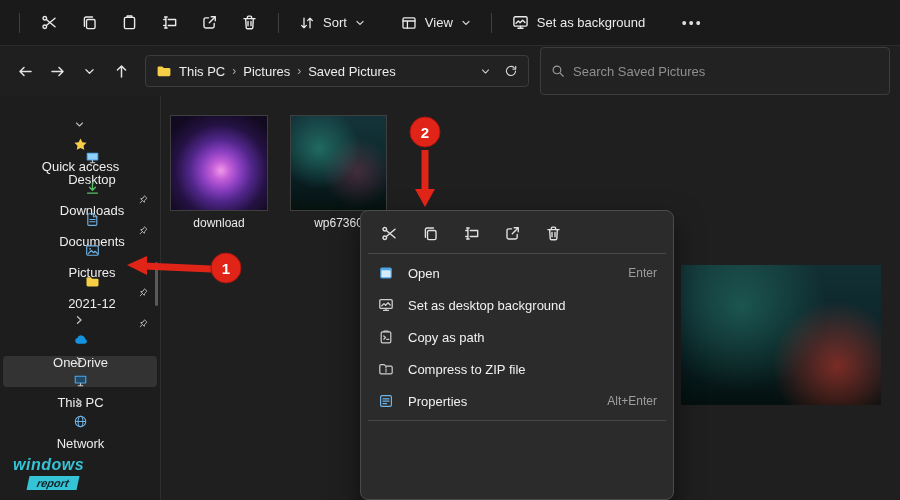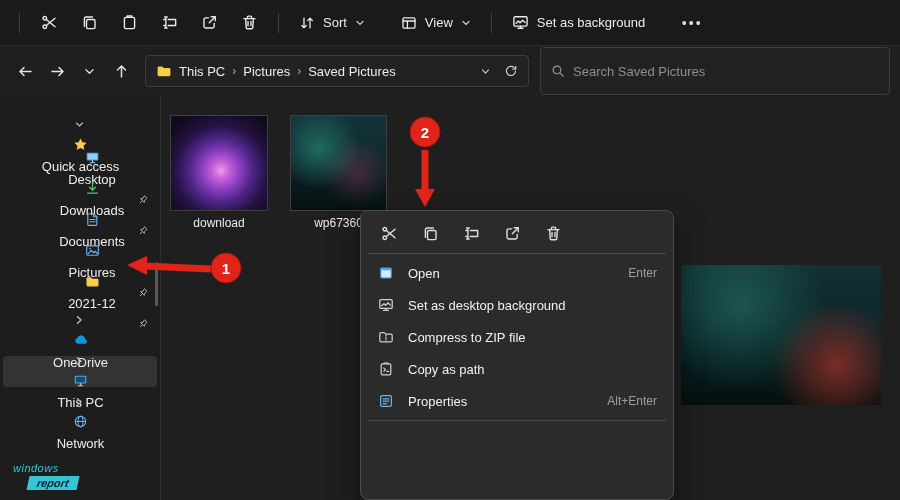--- a/index.html
+++ b/index.html
@@ -61,21 +61,21 @@
   }
   .srow.child { padding-left:32px; }
   .srow.selected { background:#333; }
   .schev { width:13px; color:#bdbdbd; flex:none; display:flex; }
   .pin { margin-left:auto; color:#b5b5b5; display:flex; }
   .sgap { height:10px; }
   .sb-thumb { position:absolute; left:155px; top:262px; width:3px; height:44px;
     background:#5a5a5a; border-radius:2px; }
 
   .logo { position:absolute; left:13px; bottom:10px; line-height:1.1; }
-  .logo .l1 { color:#35c3d6; font-style:italic; font-weight:normal; font-size:11px; letter-spacing:.5px; }
+  .logo .l1 { color:#35c3d6; font-style:italic; font-weight:bold; font-size:16px; letter-spacing:.5px; }
   .logo .l2 { display:inline-block; background:#35c3d6; color:#0d2328;
     font-style:italic; font-weight:bold; font-size:11px; padding:1px 9px;
     transform:skewX(-12deg); margin-left:15px; margin-top:2px; }
 
   
   .main { position:absolute; top:96px; left:161px; right:0; bottom:0; background:#1f1f1f; }
   .thumb { position:absolute; display:flex; flex-direction:column; }
   .thumb .img { width:100%; height:96px; border:1px solid #3f3f3f; }
   .thumb .name { text-align:center; font-size:12px; color:#eaeaea; padding-top:5px;
     white-space:nowrap; overflow:hidden; }
@@ -546,37 +546,37 @@
       </span>
       <span>Set as desktop background</span>
       <span class="short"></span>
     </div>
 
 
 
     <div class="citem">
       <span class="cic">
         <svg width="16" height="16" viewBox="0 0 16 16" fill="none" stroke="#cfcfcf" stroke-width="1.2" stroke-linecap="round" stroke-linejoin="round">
-            <path d="M1.8 4.8a1.2 1.2 0 0 1 1.2-1.2h3.2l1.6 1.6h5.2a1.2 1.2 0 0 1 1.2 1.2v5.2a1.3 1.3 0 0 1-1.3 1.3H3.1a1.3 1.3 0 0 1-1.3-1.3z"></path>
-            <path d="M8 5.8v.9M8 8v.9M8 10.2v.9"></path>
-          </svg>
-      </span>
-      <span>Compress to ZIP file</span>
+            <rect x="3.2" y="2.8" width="9.6" height="11" rx="1.3"></rect>
+            <path d="M6 2.8V2h4v.8"></path>
+            <path d="M5.8 7l1.8 1.6-1.8 1.6M8.8 10.4h2"></path>
+          </svg>
+      </span>
+      <span>Copy as path</span>
       <span class="short"></span>
     </div>
 
     <div class="citem">
       <span class="cic">
         <svg width="16" height="16" viewBox="0 0 16 16" fill="none" stroke="#cfcfcf" stroke-width="1.2" stroke-linecap="round" stroke-linejoin="round">
-            <rect x="3.2" y="2.8" width="9.6" height="11" rx="1.3"></rect>
-            <path d="M6 2.8V2h4v.8"></path>
-            <path d="M5.8 7l1.8 1.6-1.8 1.6M8.8 10.4h2"></path>
-          </svg>
-      </span>
-      <span>Copy as path</span>
+            <path d="M1.8 4.8a1.2 1.2 0 0 1 1.2-1.2h3.2l1.6 1.6h5.2a1.2 1.2 0 0 1 1.2 1.2v5.2a1.3 1.3 0 0 1-1.3 1.3H3.1a1.3 1.3 0 0 1-1.3-1.3z"></path>
+            <path d="M8 5.8v.9M8 8v.9M8 10.2v.9"></path>
+          </svg>
+      </span>
+      <span>Compress to ZIP file</span>
       <span class="short"></span>
     </div>
 
     <div class="citem">
       <span class="cic">
         <svg width="16" height="16" viewBox="0 0 16 16" fill="none" stroke="#6fb3e8" stroke-width="1.2" stroke-linecap="round" stroke-linejoin="round">
             <rect x="2.6" y="2.6" width="10.8" height="10.8" rx="1.4"></rect>
             <path d="M5 5.8h6M5 8.2h6M5 10.6h3.6"></path>
           </svg>
       </span>

